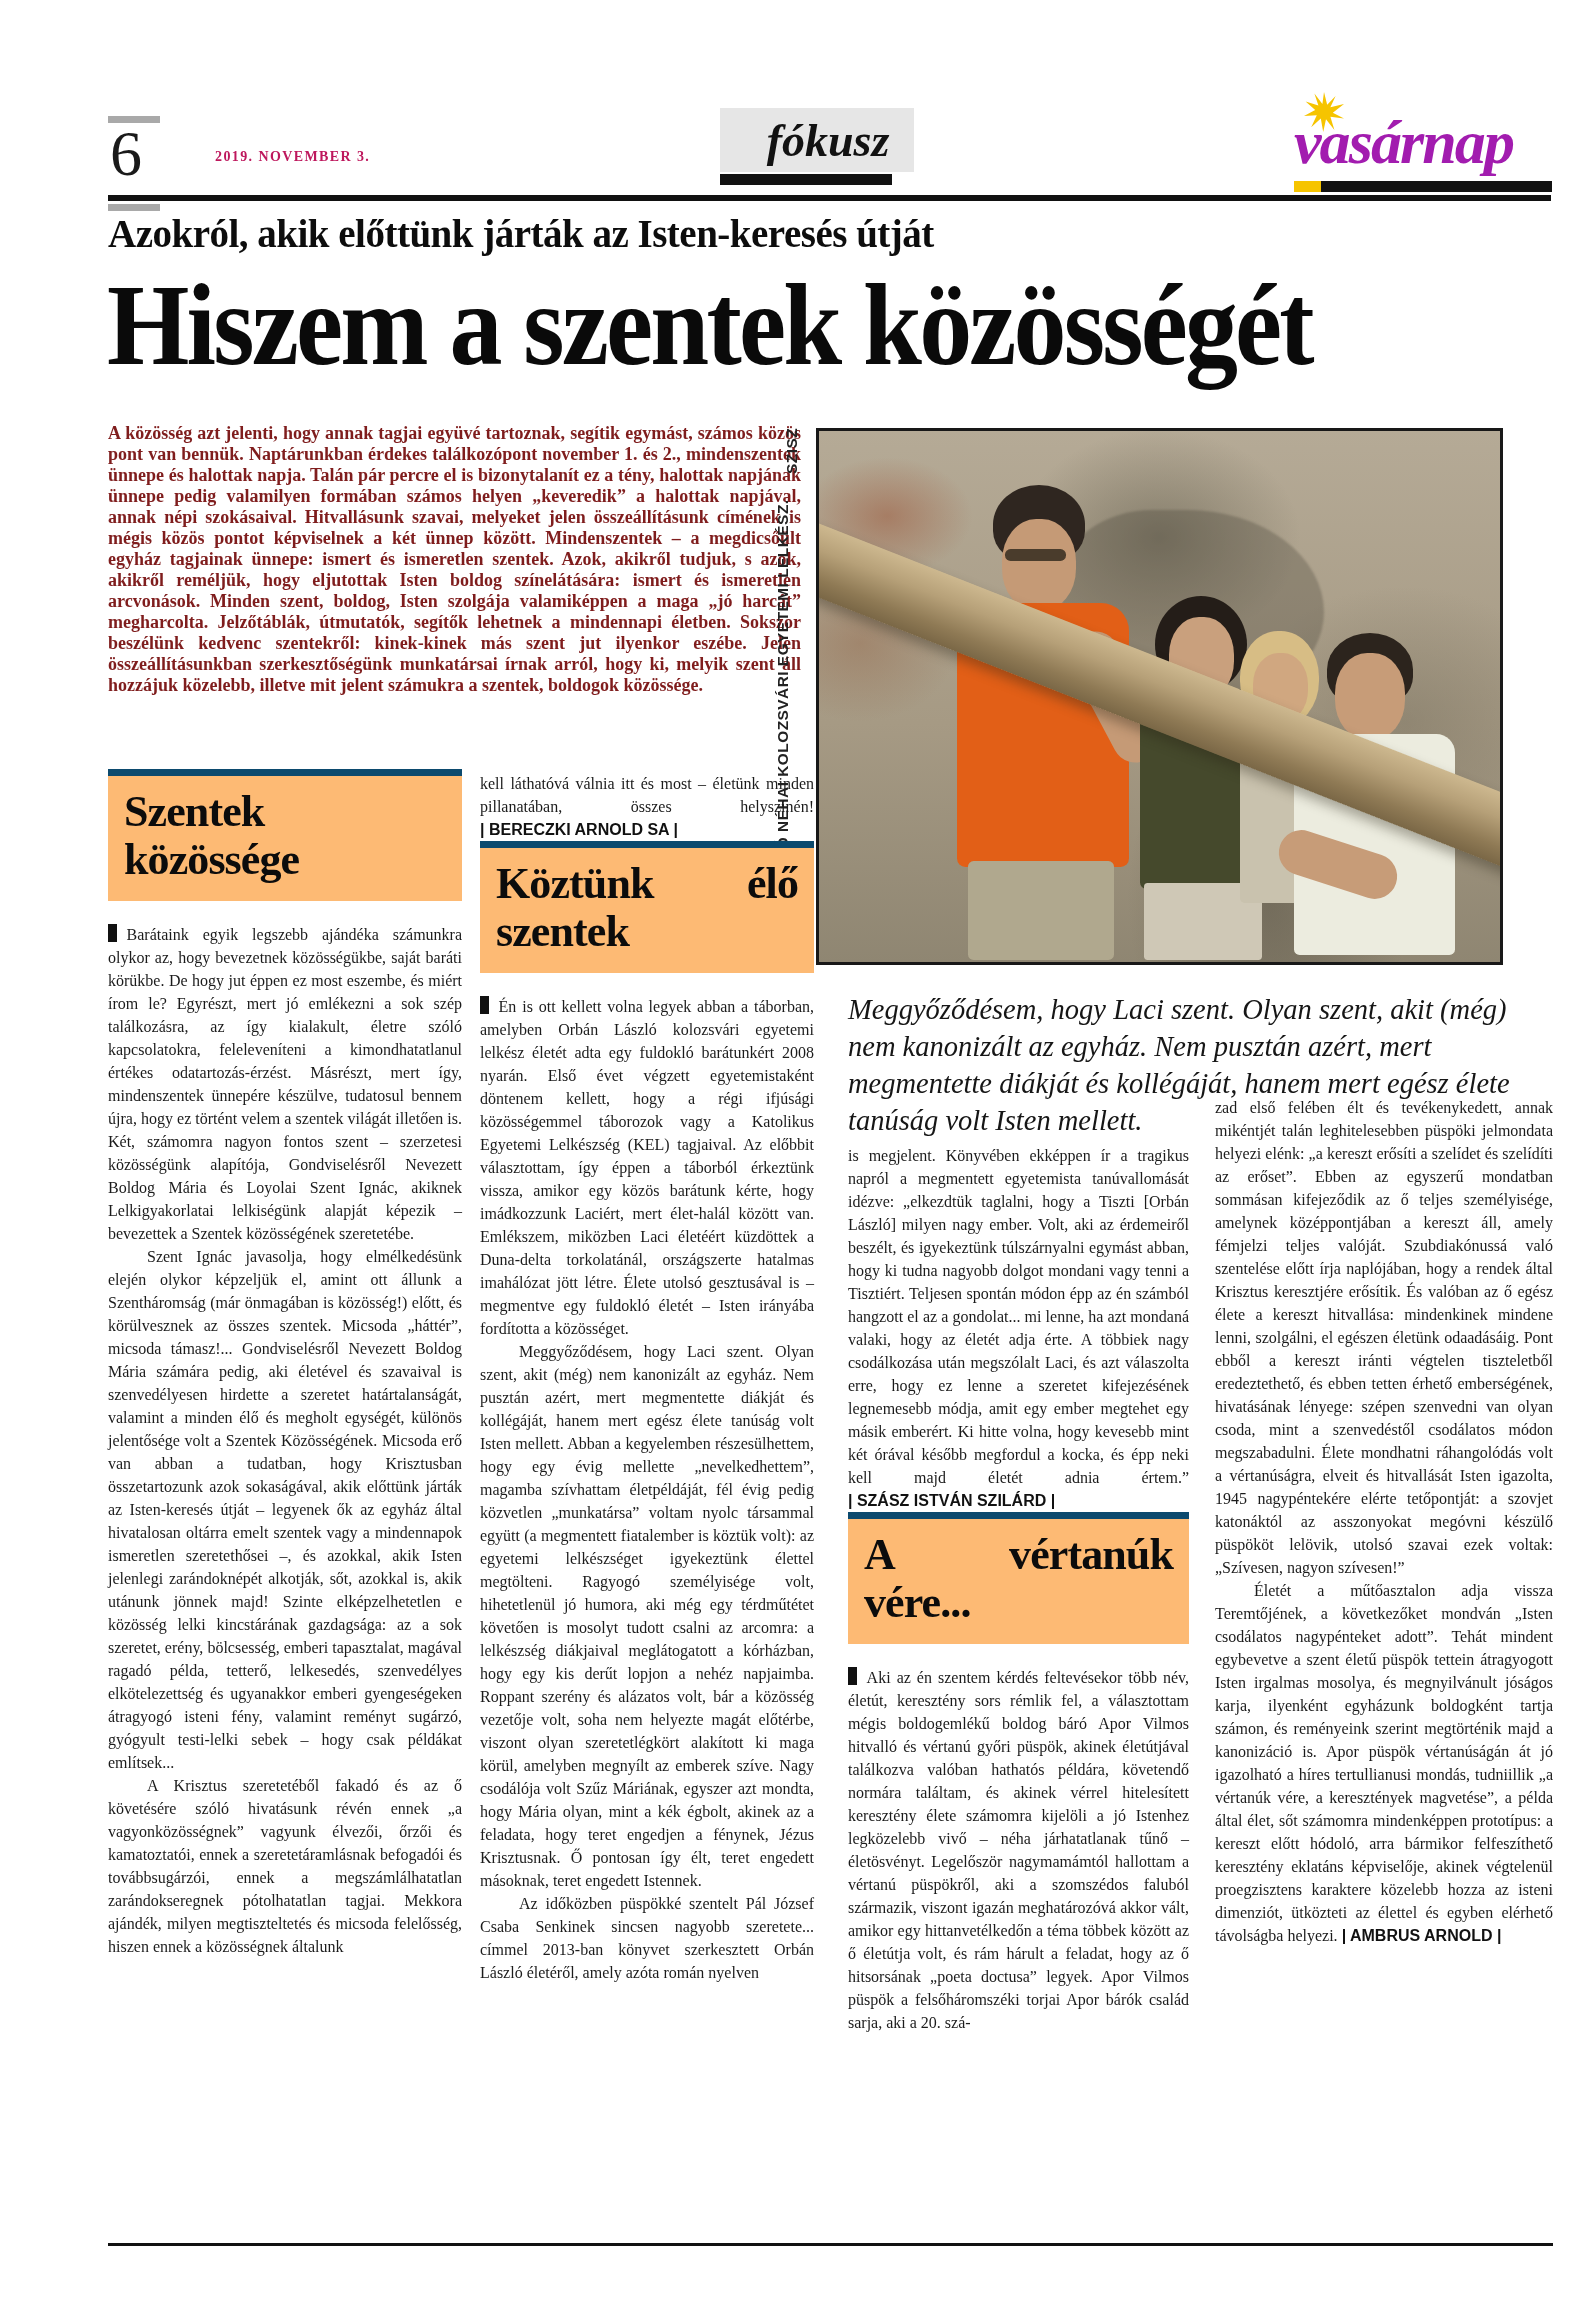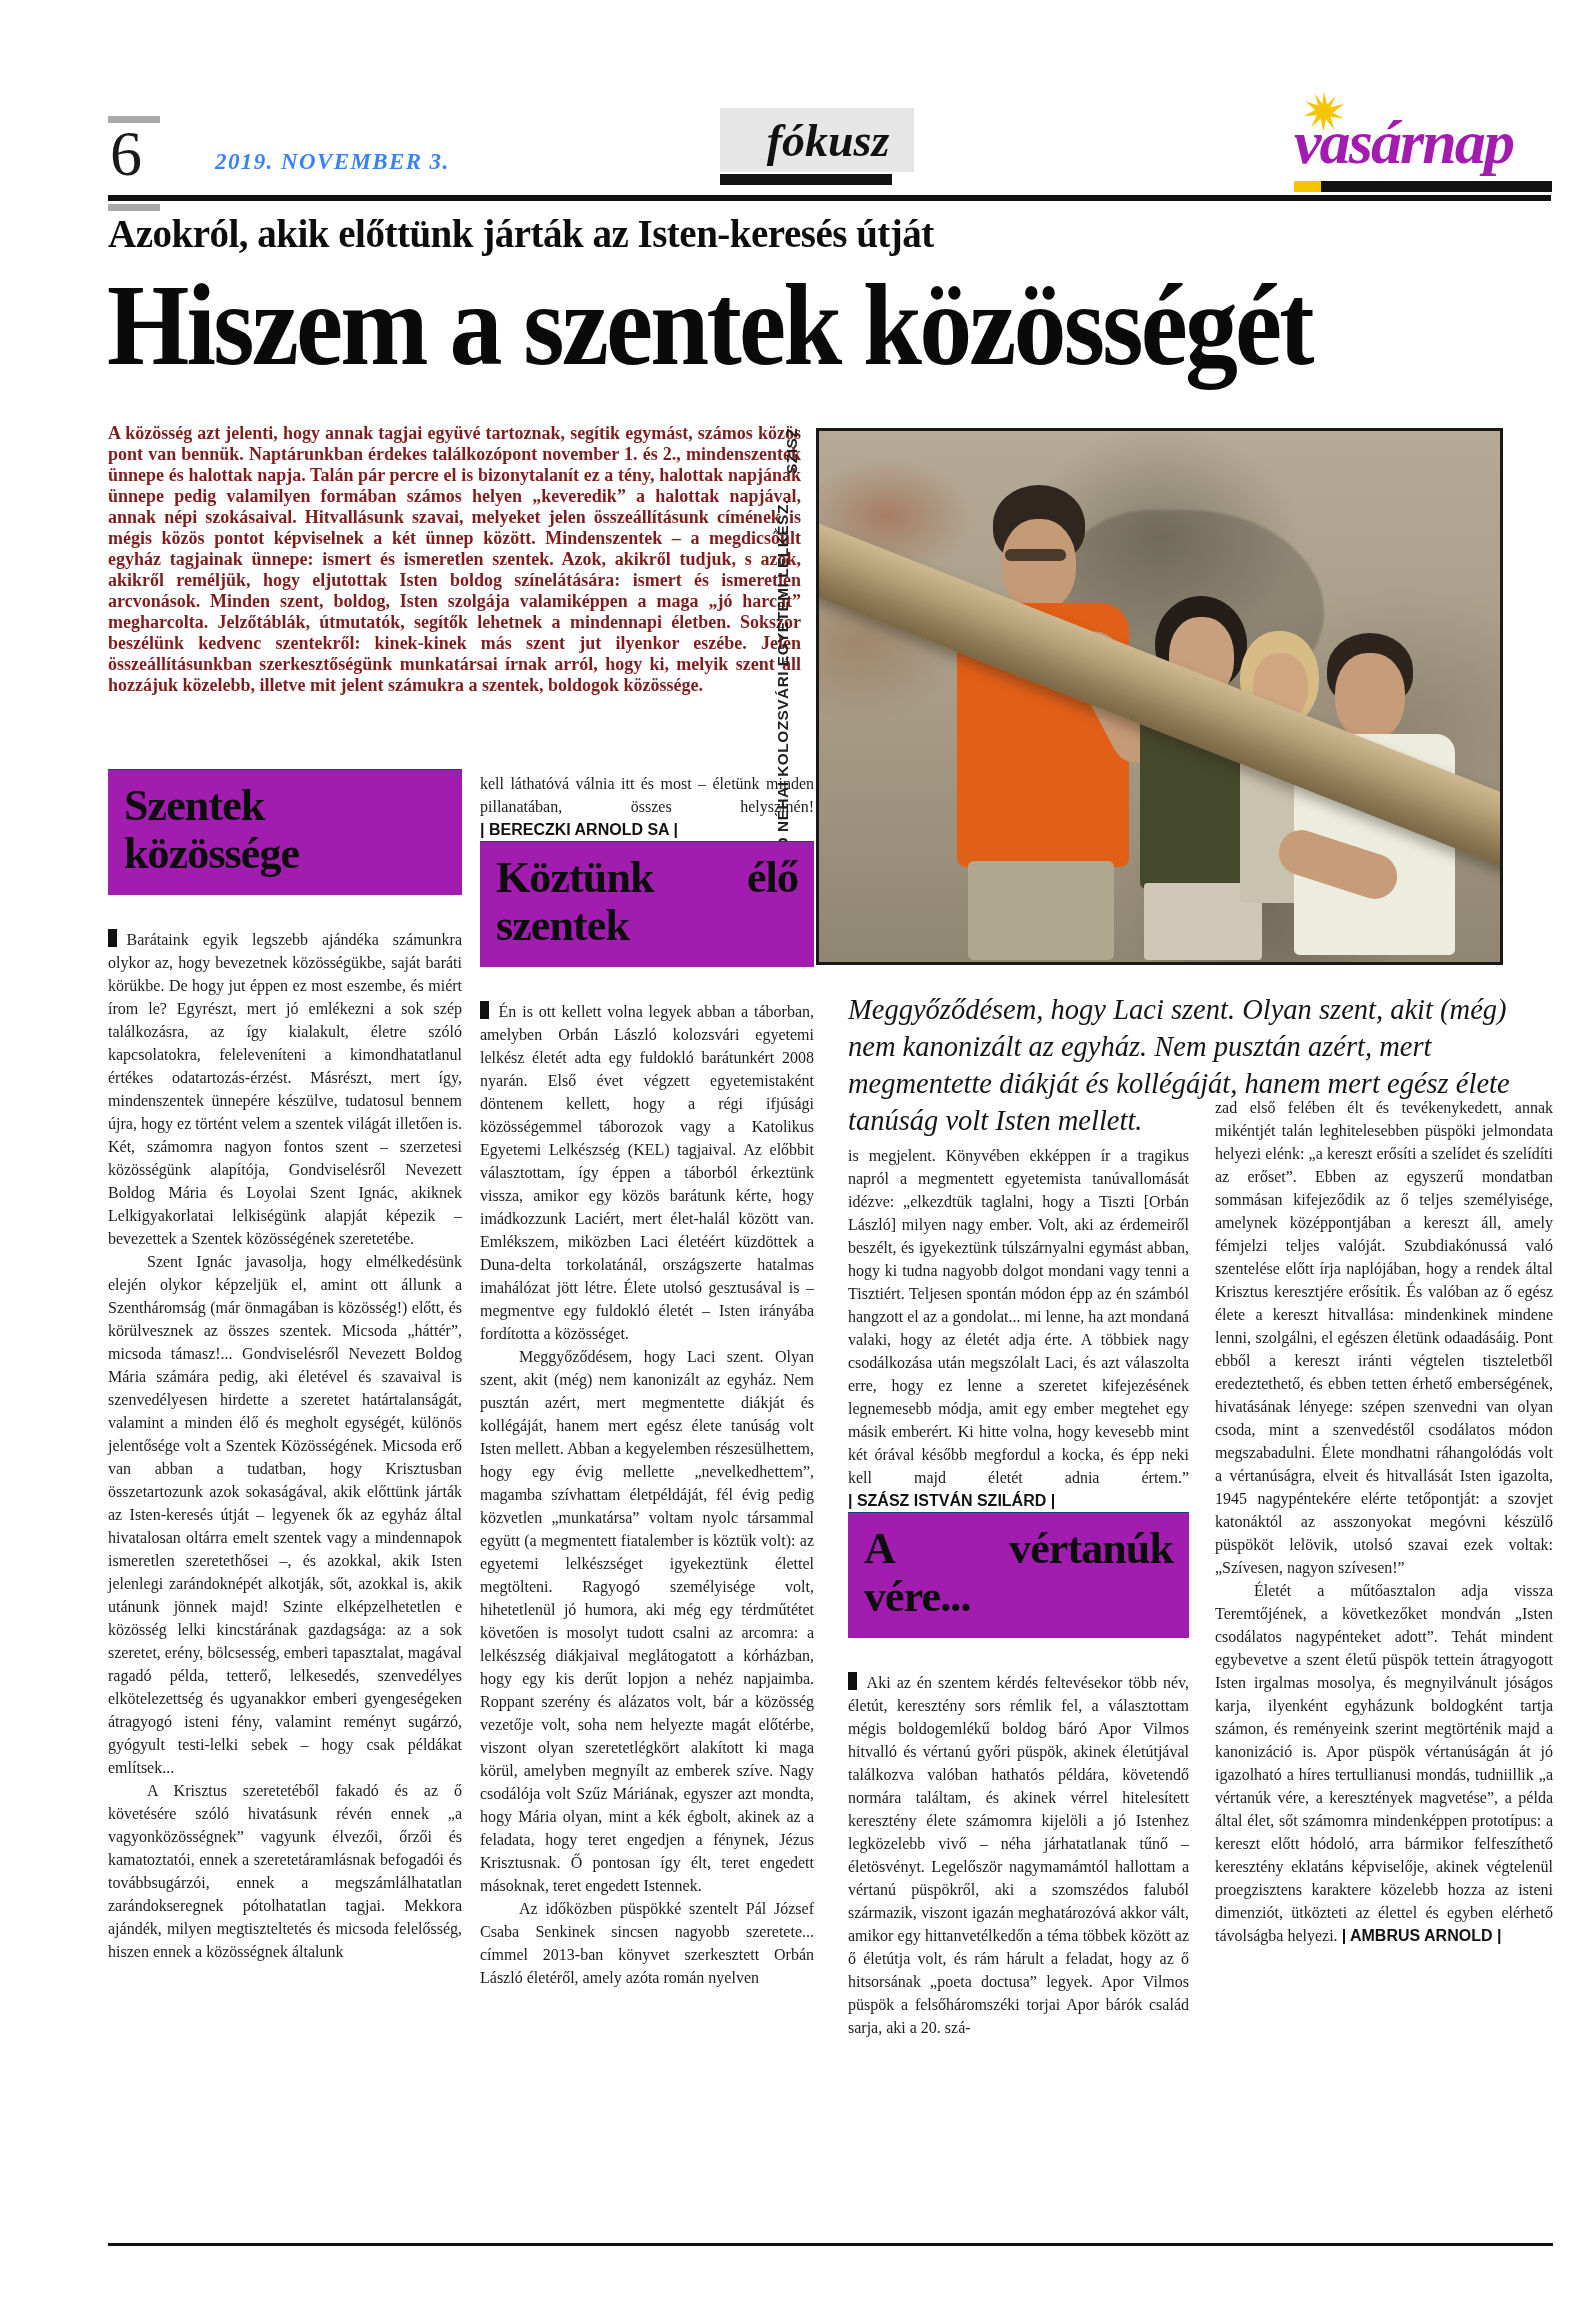--- a/index.html
+++ b/index.html
@@ -5,21 +5,21 @@
   html,body{margin:0;padding:0;}
   body{
     width:1595px;height:2319px;position:relative;background:#ffffff;
     font-family:"Liberation Serif", serif;color:#151515;overflow:hidden;
   }
   .abs{position:absolute;}
 
   
   .pagenum-bar{width:52px;height:7px;background:#a9a9a9;}
   .pagenum{font-size:64px;line-height:1;font-weight:normal;color:#1a1a1a;}
-  .issue-date{font-size:23px;font-weight:bold;letter-spacing:1.4px;color:#3b82f6;font-style:italic;}
+  .issue-date{font-size:14px;font-weight:bold;letter-spacing:1.4px;color:#be185d;}
   .fokusz-box{width:172px;height:64px;background:#e6e6e6;display:flex;align-items:center;justify-content:center;}
   .fokusz-label{font-style:italic;font-weight:bold;font-size:46px;color:#121212;}
   .fokusz-underbar{width:172px;height:11.2px;background:#121212;}
   .brand{font-style:italic;font-weight:bold;font-size:62px;letter-spacing:-1.9px;color:#a21caf;line-height:1;}
   .brand-underbar{width:258px;height:11.2px;background:#121212;}
   .brand-accent{width:27px;height:11.2px;background:#f6c400;}
   .starburst{width:40px;height:40px;background:#f6c400;
     clip-path:polygon(50% 0%,58% 32%,79% 10%,66% 38%,100% 30%,72% 52%,100% 66%,66% 62%,76% 95%,55% 68%,48% 100%,42% 66%,18% 88%,32% 58%,0% 60%,28% 45%,4% 24%,36% 34%,26% 4%,46% 30%);}
   .top-rule{height:5.6px;background:#111;}
   .bottom-rule{height:2.8px;background:#111;}
@@ -45,21 +45,21 @@
     display:flex;align-items:center;}
   .caption-vert .credit{font-weight:bold;}
 
   
   .pull-quote{width:701px;font-size:28.5px;line-height:37px;font-style:italic;color:#161616;text-align:left;}
 
   
   .col{font-size:16px;line-height:23px;text-align:justify;color:#1b1b1b;}
   .col p{margin:0;}
   .col p + p{text-indent:39px;}
-  .section-head{background:#a21caf;border-top:1px solid #0c4a6e;padding:12px 16px 18px;margin:0 0 33px 0;}
+  .section-head{background:#fdba74;border-top:7px solid #0c4a6e;padding:12px 16px 18px;margin:0 0 22px 0;}
   .section-head .sh-label{font-size:44px;font-weight:bold;line-height:1.08;letter-spacing:-0.9px;color:#0c0c0c;display:block;}
   .lead-mark::before{content:"";display:inline-block;width:9.3px;height:18px;background:#111;margin-right:9.3px;vertical-align:-1.9px;}
   .byline{font-family:"Liberation Sans",sans-serif;font-weight:bold;font-size:16px;letter-spacing:0;color:#111;white-space:nowrap;}
   .cont-block{margin-bottom:21.5px;}
 </style>
 </head>
 <body>
 
 <div class="abs pagenum-bar" style="left:108px;top:116px;"></div>
 <div class="abs pagenum" style="left:110px;top:122px;">6</div>

